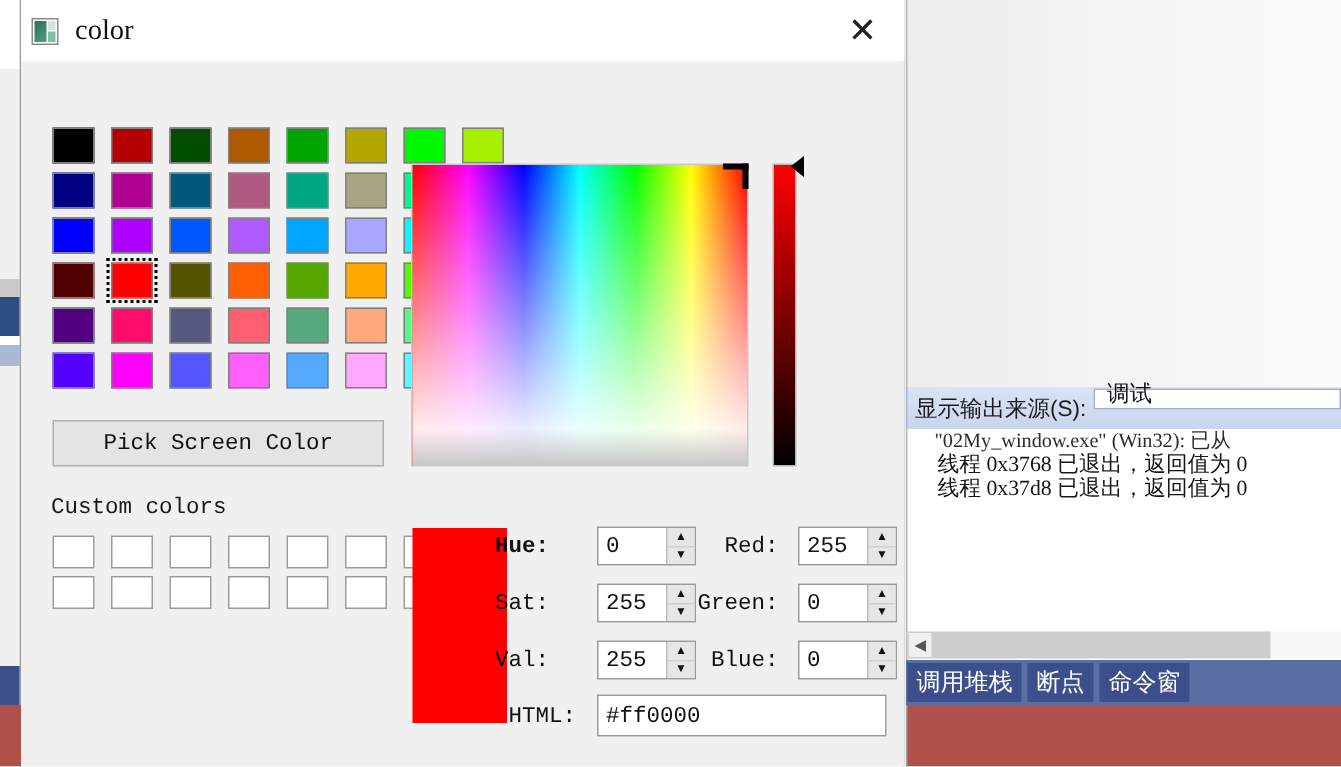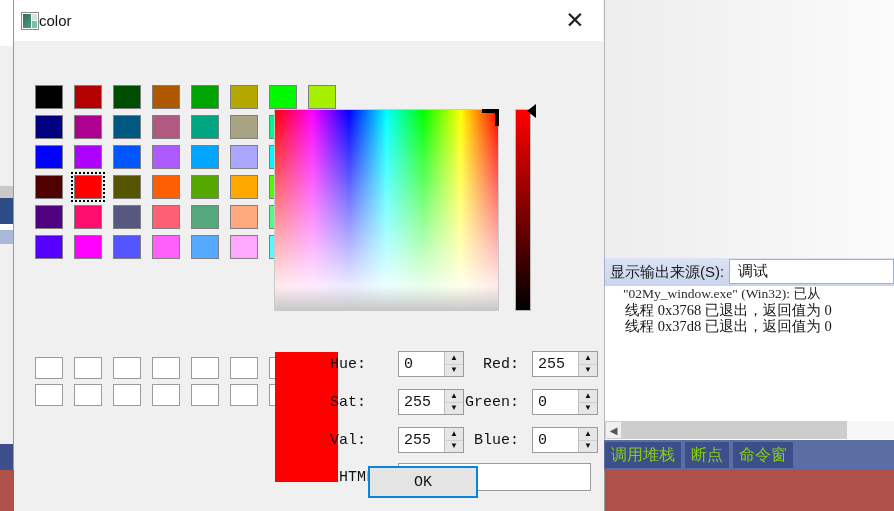--- a/index.html
+++ b/index.html
@@ -18,44 +18,44 @@
   
   .vs-left-strip { position:absolute; left:0; top:0; width:14px; height:511px; background:#eeeeee; border-right:1px solid #9a9a9a; }
   .vs-strip-seg { position:absolute; left:0; width:13px; }
 
   
   .vs-panel { position:absolute; left:604px; top:0px; width:290px; height:511px; background:#f5f5f7; }
   .vs-panel-top { position:absolute; left:0; top:0; width:290px; height:258px; background:linear-gradient(to right,#ededed,#fbfbfb); border-left:1px solid #b6b6b6; }
   .vs-output-header { position:absolute; left:0px; top:258px; width:290px; height:28px;
       background:linear-gradient(to bottom,#dbe3f4,#c9d5ee); border-left:1px solid #9fb0d0; display:flex; align-items:center; }
   .vs-output-header .lbl { font-size:15px; color:#1b1b1b; margin-left:5px; font-family:"Liberation Sans",sans-serif; }
-  .vs-combo { position:absolute; left:125px; top:259px; width:165px; height:25px; background:#ffffff; border:1px solid #9fb0d0; display:flex; align-items:center; }
+  .vs-combo { position:absolute; left:125px; top:259px; width:165px; height:14px; background:#ffffff; border:1px solid #9fb0d0; display:flex; align-items:flex-end; }
   .vs-combo .val { font-size:15px; color:#111; margin-left:8px; }
   .vs-output-body { position:absolute; left:0px; top:286px; width:290px; height:134px; background:#ffffff; border-left:1px solid #b6b6b6; overflow:hidden; }
   .vs-line { font-family:"Liberation Serif", serif; font-size:14.5px; color:#151515; white-space:nowrap; line-height:16px; padding-left:20px; }
   .vs-line.first { color:#2b2b2b; font-size:13.5px; padding-left:18px; }
   .vs-scroll-row { position:absolute; left:0px; top:420px; width:290px; height:20px; background:#ffffff; border-left:1px solid #b6b6b6; display:flex; align-items:center; }
   .vs-scroll-arrow { width:17px; height:18px; background:#f0f0f0; border:1px solid #cdcdcd; display:flex; align-items:center; justify-content:center; font-size:10px; color:#555; }
   .vs-scroll-track { flex:1; height:18px; background:#f7f7f7; }
   .vs-scroll-thumb { height:18px; width:225px; background:#cdcdcd; }
   .vs-tabs { position:absolute; left:0px; top:440px; width:290px; height:30px; background:#5b6ea3; display:flex; align-items:center; padding-left:1px; }
-  .vs-tab { height:26px; background:#3c4f8a; color:#84cc16; font-size:16px; display:flex; align-items:center; padding:0 6px; margin-right:4px; white-space:nowrap; }
+  .vs-tab { height:26px; background:#3c4f8a; color:#ffffff; font-size:16px; display:flex; align-items:center; padding:0 6px; margin-right:4px; white-space:nowrap; }
   .vs-bottom-red { position:absolute; left:0px; top:470px; width:290px; height:41px; background:#b0504a; border-left:1px solid #9a9a9a; }
 
   
   .left-red { position:absolute; left:0px; top:470px; width:14px; height:41px; background:#b0504a; }
 
   
   .dlg { position:absolute; left:14px; top:0px; width:589px; height:511px; background:#f0f0f0; border-right:1px solid #9a9a9a; }
   .dlg-title { position:absolute; left:0; top:0; width:589px; height:41px; background:#ffffff; display:flex; align-items:center; }
   .dlg-icon { width:18px; height:18px; margin-left:7px; position:relative; border:1px solid #8a8a8a; background:#ffffff; }
   .dlg-icon .sq1 { position:absolute; left:1px; top:1px; width:8px; height:14px; background:linear-gradient(135deg,#2f6e5a,#4f9d7d); }
   .dlg-icon .sq2 { position:absolute; left:10px; top:1px; width:5px; height:6px; background:#cfe6dc; }
   .dlg-icon .sq3 { position:absolute; left:10px; top:8px; width:5px; height:7px; background:#7fbfa4; }
-  .dlg-title-text { font-size:15px; color:#111; font-family:Liberation Sans, sans-serif; }
+  .dlg-title-text { font-size:19px; color:#111; margin-left:11px; font-family:Liberation Serif, serif; }
   .dlg-close { position:absolute; right:8px; top:6px; width:40px; height:29px; display:flex; align-items:center; justify-content:center; font-size:23px; color:#222; font-family:"Liberation Sans",sans-serif; }
 
   .dlg-body { position:absolute; left:0; top:41px; width:589px; height:470px; background:#f0f0f0; }
 
   .section-label { position:absolute; font-family:"Liberation Mono", monospace; font-size:15px; color:#1a1a1a; }
 
   .swatch-grid { position:absolute; display:grid; grid-template-columns:repeat(8, 28px); grid-template-rows:repeat(6, 24px); gap:6px 11px; }
   .swatch { width:28px; height:24px; border:1px solid #808080; }
   .swatch.sel { outline:2px dotted #000; outline-offset:1px; }
 
@@ -207,21 +207,23 @@
           <div class="swatch" style="background: rgb(85, 0, 255);"></div>
           <div class="swatch" style="background: rgb(255, 0, 255);"></div>
           <div class="swatch" style="background: rgb(85, 85, 255);"></div>
           <div class="swatch" style="background: rgb(255, 95, 251);"></div>
           <div class="swatch" style="background: rgb(85, 169, 255);"></div>
           <div class="swatch" style="background: rgb(255, 168, 255);"></div>
           <div class="swatch" style="background: rgb(85, 249, 255);"></div>
           <div class="swatch" style="background: rgb(255, 255, 255);"></div>
         </div>
 
-
+      <div class="btn" style="left:21px; top:239px; width:221px; height:31px;">Pick Screen Color</div>
+
+      <div class="section-label" style="left:20px; top:289px;">Custom colors</div>
 
       <div class="custom-grid" id="custom-grid" style="left:21px; top:316px;">
           <div class="custom-cell"></div>
           <div class="custom-cell"></div>
           <div class="custom-cell"></div>
           <div class="custom-cell"></div>
           <div class="custom-cell"></div>
           <div class="custom-cell"></div>
           <div class="custom-cell"></div>
           <div class="custom-cell"></div>
@@ -242,21 +244,21 @@
             <i class="h"></i>
             <i class="v"></i>
           </div>
       </div>
 
       <div class="hue-box"></div>
       <div class="hue-arrow"></div>
 
       <div class="preview" style="background: rgb(255, 0, 0);"></div>
 
-      <div class="fld-label" style="left:300px; top:315px; width:52px;">Hue:</div>
+      <div class="fld-label" style="left:300px; top:315px; width:52px;font-weight:bold;">Hue:</div>
       <div class="spin" style="left:384px; top:310px;">
         <span class="v">0</span>
         <span class="btns">
           <div>▲</div>
           <div>▼</div>
         </span>
       </div>
 
       <div class="fld-label" style="left:300px; top:353px; width:52px;">Sat:</div>
       <div class="spin" style="left:384px; top:348px;">
@@ -301,17 +303,16 @@
           <div>▲</div>
           <div>▼</div>
         </span>
       </div>
 
       <div class="fld-label" style="left:300px; top:428px; width:70px;">HTML:</div>
       <div class="html-input">
         <span class="v">#ff0000</span>
       </div>
 
-      <div class="btn default" style="left:354px; top:425px; width:110px; height:32px; top:425px;">OK</div>
 
     </div>
   </div>
 </div>
 
 </body></html>

